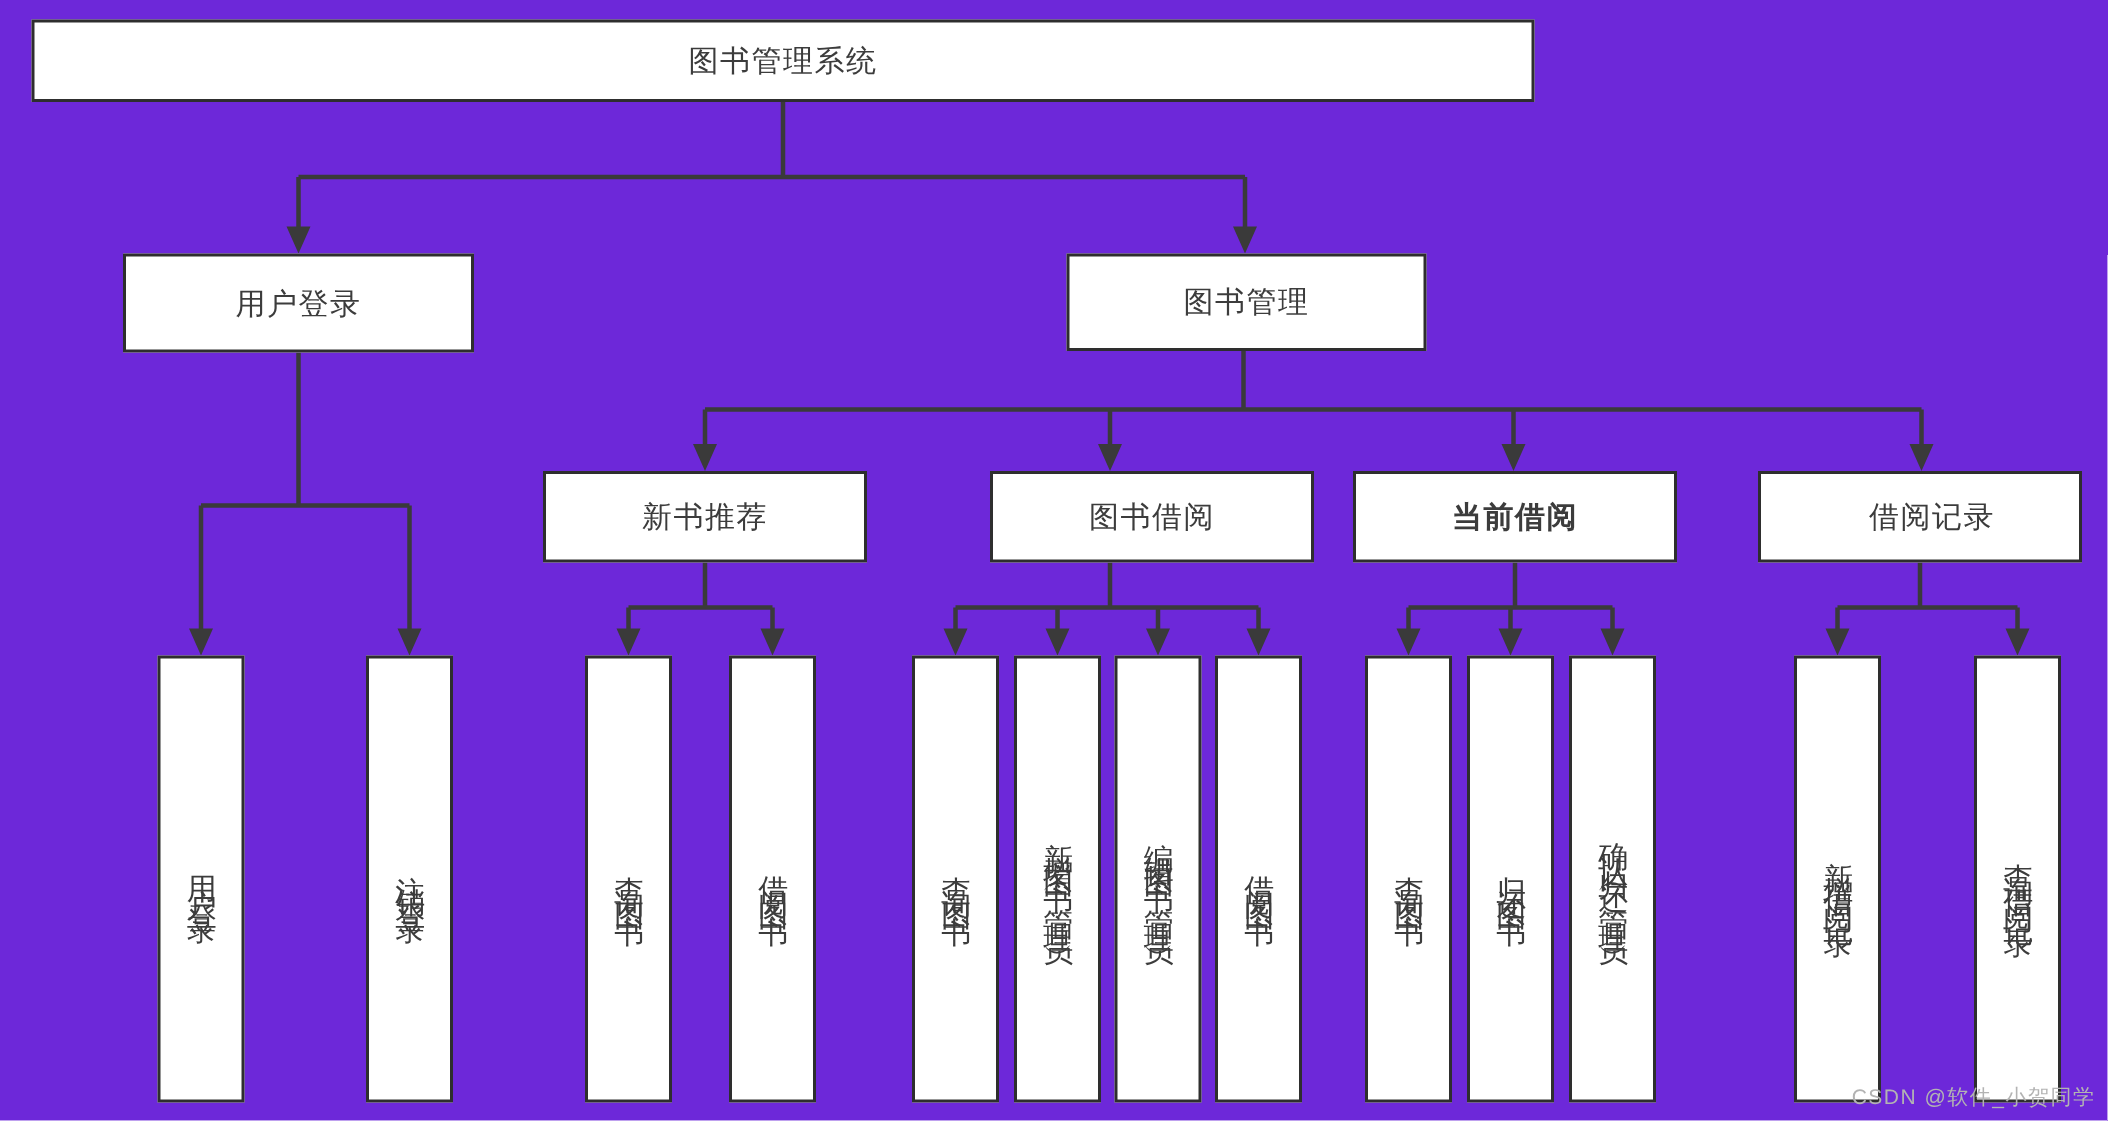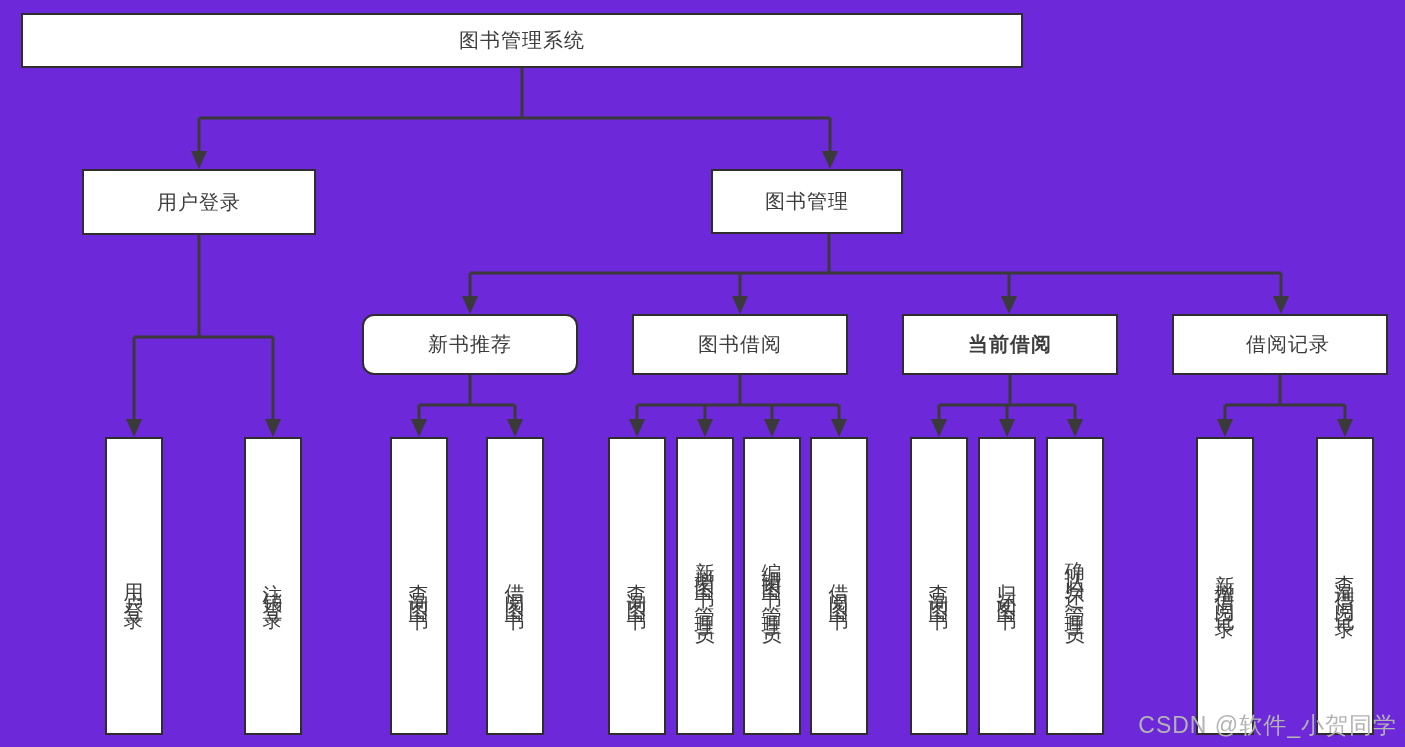--- a/index.html
+++ b/index.html
@@ -28,21 +28,21 @@
     writing-mode:vertical-rl;
     text-orientation:upright;
     letter-spacing:9px;
     line-height:1;
     font-size:20px;
   }
   .watermark {
     position:absolute;
     right:8px; bottom:6px;
     color:#b3b3b3;
-    font-size:23px;
+    font-size:14px;
     letter-spacing:1px;
     z-index:3;
     white-space:nowrap;
   }
 </style>
 </head>
 <body>
 
 <div class="canvas">
 
@@ -64,24 +64,24 @@
              M629 419 L645 419 L637 437 Z  M697 419 L713 419 L705 437 Z
              M764 419 L780 419 L772 437 Z  M831 419 L847 419 L839 437 Z
              M931 419 L947 419 L939 437 Z  M999 419 L1015 419 L1007 437 Z
              M1067 419 L1083 419 L1075 437 Z
              M1217 419 L1233 419 L1225 437 Z  M1337 419 L1353 419 L1345 437 Z"></path>
   </svg>
 
   <div class="node" style="left:21px; top:13px; width:1002px; height:55px;">图书管理系统</div>
 
   <div class="node" style="left:82px; top:169px; width:234px; height:66px;">用户登录</div>
-  <div class="node" style="left:711px; top:169px; width:192px; height:65px;">图书管理</div>
+  <div class="node" style="left:711px; top:169px; width:240px; height:65px;">图书管理</div>
 
-  <div class="node" style="left:362px; top:314px; width:216px; height:61px;border-radius:12px;">新书推荐</div>
-  <div class="node" style="left:632px; top:314px; width:216px; height:61px;">图书借阅</div>
+  <div class="node" style="left:362px; top:314px; width:216px; height:61px;">新书推荐</div>
+  <div class="node" style="left:660px; top:314px; width:216px; height:61px;">图书借阅</div>
   <div class="node" style="left:902px; top:314px; width:216px; height:61px;font-weight:bold;">当前借阅</div>
   <div class="node" style="left:1172px; top:314px; width:216px; height:61px;padding-left:16px;">借阅记录</div>
 
   <div class="node v" style="left:105px; top:437px; width:58px; height:298px;">用户登录</div>
   <div class="node v" style="left:244px; top:437px; width:58px; height:298px;">注销登录</div>
 
   <div class="node v" style="left:390px; top:437px; width:58px; height:298px;">查询图书</div>
   <div class="node v" style="left:486px; top:437px; width:58px; height:298px;">借阅图书</div>
 
   <div class="node v" style="left:608px; top:437px; width:58px; height:298px;">查询图书</div>

